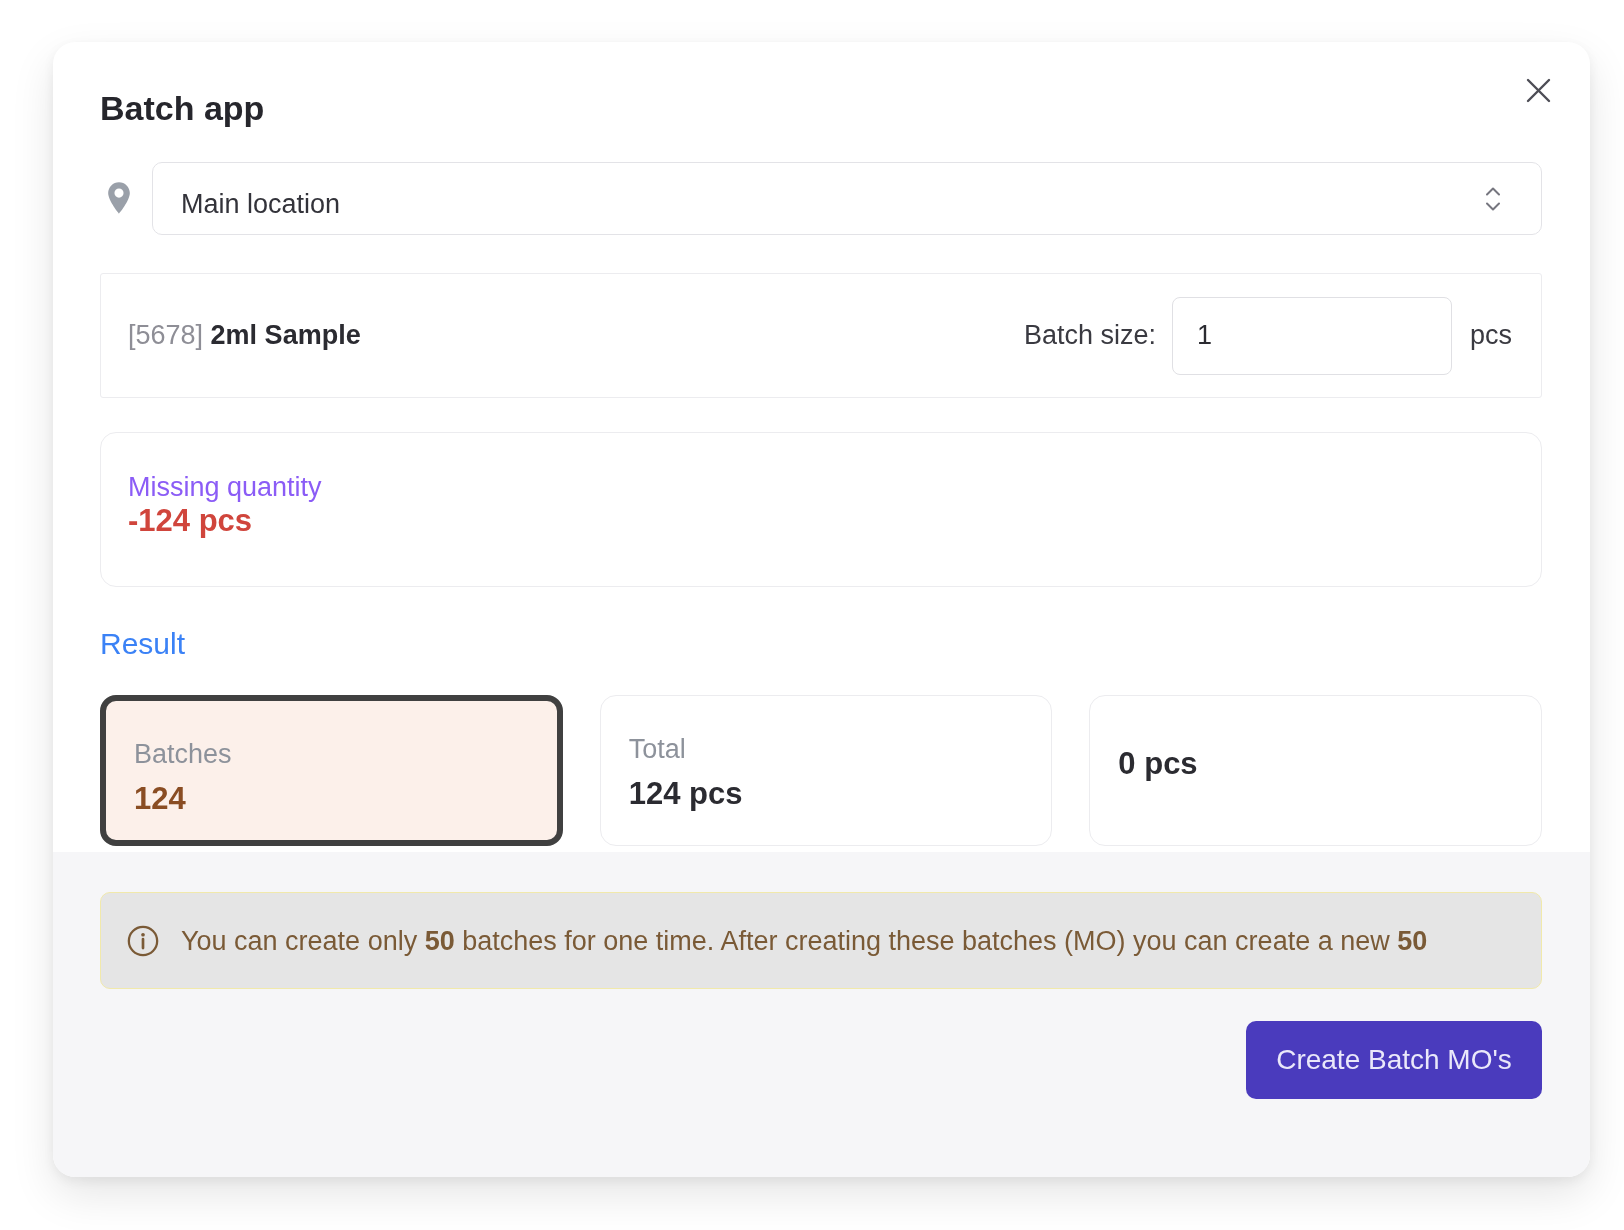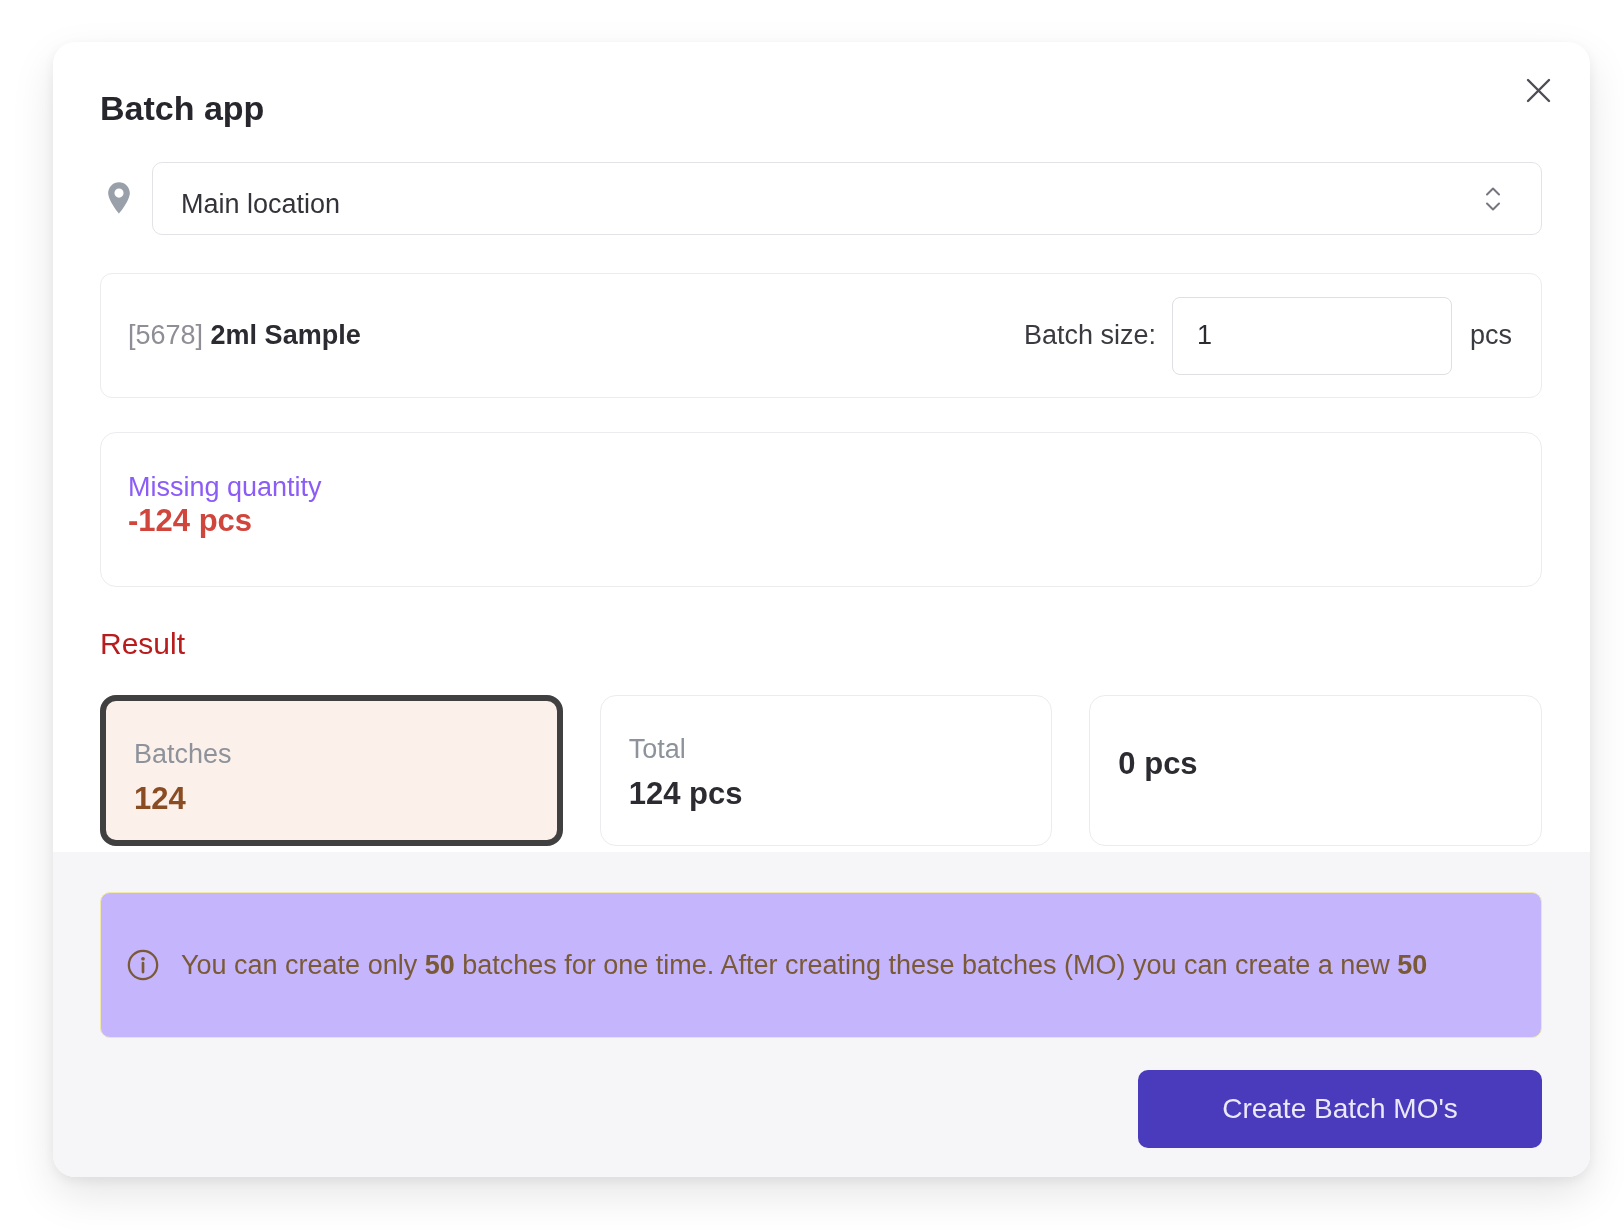--- a/index.html
+++ b/index.html
@@ -92,21 +92,21 @@
     display: flex;
     flex-direction: column;
     gap: 5px;
   }
 
   
   .product-card {
     margin-top: 38px;
     height: 125px;
     border: 1px solid #ececef;
-    border-radius: 12px;
+    border-radius: 3px;
     background: #ffffff;
     display: flex;
     align-items: center;
     padding: 0 29px 0 27px;
   }
   .product-name {
     font-size: 27px;
     color: #2b2b31;
     font-weight: 700;
   }
@@ -161,21 +161,21 @@
     font-weight: 700;
     color: #d0453c;
   }
 
   
   .result-heading {
     margin: 41px 0 0 0;
     font-size: 30px;
     line-height: 32px;
     font-weight: 400;
-    color: #b91c1c;
+    color: #3b82f6;
   }
   .cards-row {
     margin-top: 35px;
     display: flex;
     gap: 37px;
     height: 151px;
   }
   .stat-card {
     flex: 1;
     border: 1px solid #ececef;
@@ -207,22 +207,22 @@
   .modal-footer {
     position: absolute;
     left: 0;
     right: 0;
     bottom: 0;
     height: 325px;
     background: #f6f6f8;
     padding: 40px 48px 0 47px;
   }
   .notice-banner {
-    height: 146px;
-    background: #c4b5fd;
+    height: 97px;
+    background: #e5e5e5;
     border: 1px solid #f1e9ab;
     border-radius: 10px;
     display: flex;
     align-items: center;
     padding: 0 30px 0 25px;
   }
   .notice-icon-slot {
     flex: 0 0 55px;
     display: flex;
     align-items: center;
@@ -233,21 +233,21 @@
     color: #7a5a36;
   }
   .notice-text b { font-weight: 700; }
 
   .footer-actions {
     margin-top: 32px;
     display: flex;
     justify-content: flex-end;
   }
   .create-btn {
-    width: 404px;
+    width: 296px;
     height: 78px;
     background: #4a3bbd;
     color: #eae8fa;
     border: none;
     border-radius: 10px;
     font-size: 28px;
     font-family: "Liberation Sans", sans-serif;
     cursor: pointer;
   }
 </style>

